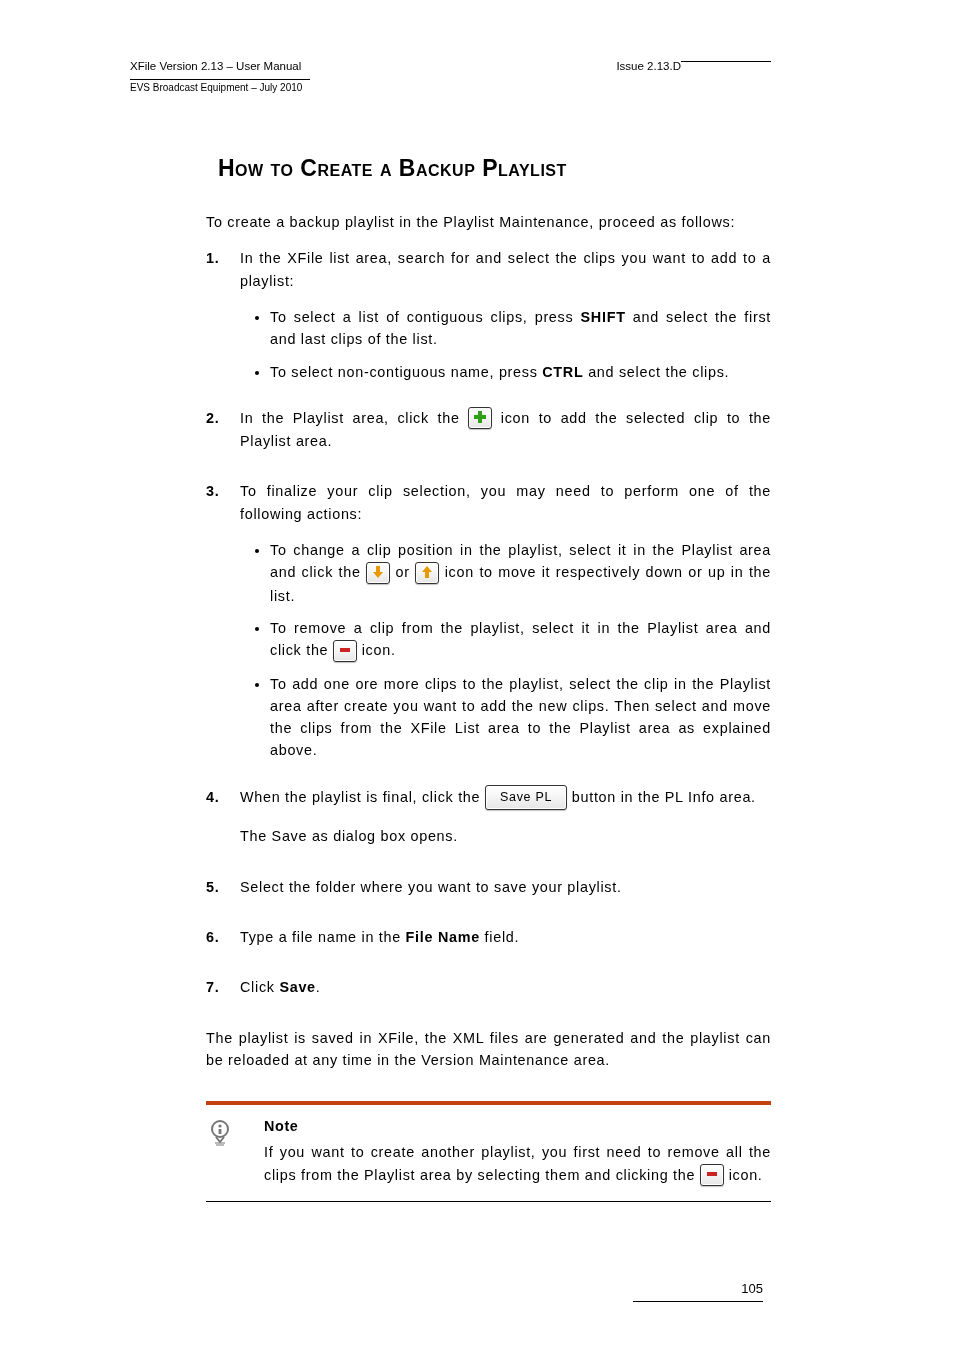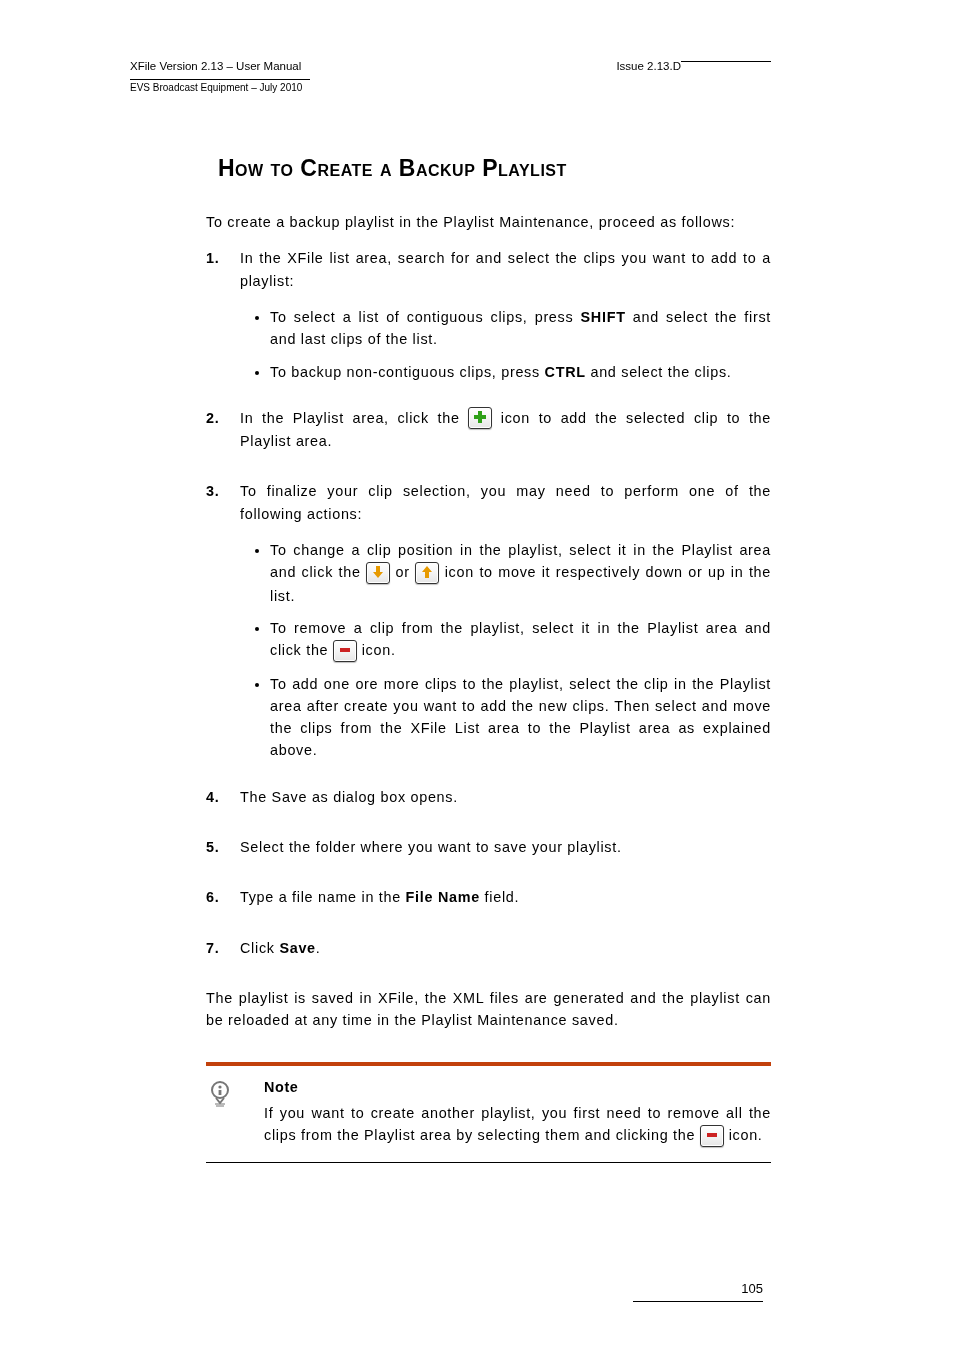--- a/index.html
+++ b/index.html
@@ -162,21 +162,21 @@
 
       <li>
         <div class="num">1.</div>
         <div class="stepbody">
           <p>In the XFile list area, search for and select the clips you want to add to a playlist:</p>
           <ul class="sub">
             <li>
               <span>To select a list of contiguous clips, press </span><span class="b">SHIFT</span><span> and select the first and last clips of the list.</span>
             </li>
             <li>
-              <span>To backup non-contiguous clips, press </span><span class="b">CTRL</span><span> and select the clips.</span>
+              <span>To select non-contiguous name, press </span><span class="b">CTRL</span><span> and select the clips.</span>
             </li>
           </ul>
         </div>
       </li>
 
       <li>
         <div class="num">2.</div>
         <div class="stepbody">
           <p>
             <span>In the Playlist area, click the </span>
@@ -220,20 +220,25 @@
               <span> icon.</span>
             </li>
             <li>To add one ore more clips to the playlist, select the clip in the Playlist area after create you want to add the new clips. Then select and move the clips from the XFile List area to the Playlist area as explained above.</li>
           </ul>
         </div>
       </li>
 
       <li>
         <div class="num">4.</div>
         <div class="stepbody">
+          <p>
+            <span>When the playlist is final, click the </span>
+            <span class="save-btn">Save PL</span>
+            <span> button in the PL Info area.</span>
+          </p>
           <p>The Save as dialog box opens.</p>
         </div>
       </li>
 
       <li>
         <div class="num">5.</div>
         <div class="stepbody">
           <p>Select the folder where you want to save your playlist.</p>
         </div>
       </li>
@@ -251,21 +256,21 @@
         <div class="num">7.</div>
         <div class="stepbody">
           <p>
             <span>Click </span><span class="b">Save</span><span>.</span>
           </p>
         </div>
       </li>
 
     </ol>
 
-    <p>The playlist is saved in XFile, the XML files are generated and the playlist can be reloaded at any time in the Playlist Maintenance saved.</p>
+    <p>The playlist is saved in XFile, the XML files are generated and the playlist can be reloaded at any time in the Version Maintenance area.</p>
 
     <div class="note-wrap">
       <div class="note-flex">
         <div class="note-icon">
           <svg width="28" height="28" viewBox="0 0 28 28">
             <circle cx="14" cy="10" r="8" fill="none" stroke="#777" stroke-width="2"></circle>
             <circle cx="14" cy="7" r="1.6" fill="#777"></circle>
             <rect x="12.6" y="10" width="2.8" height="5" fill="#777"></rect>
             <path d="M10 18 L14 23 L18 18" fill="none" stroke="#777" stroke-width="2"></path>
             <path d="M9 24 L19 24" stroke="#777" stroke-width="1"></path>

